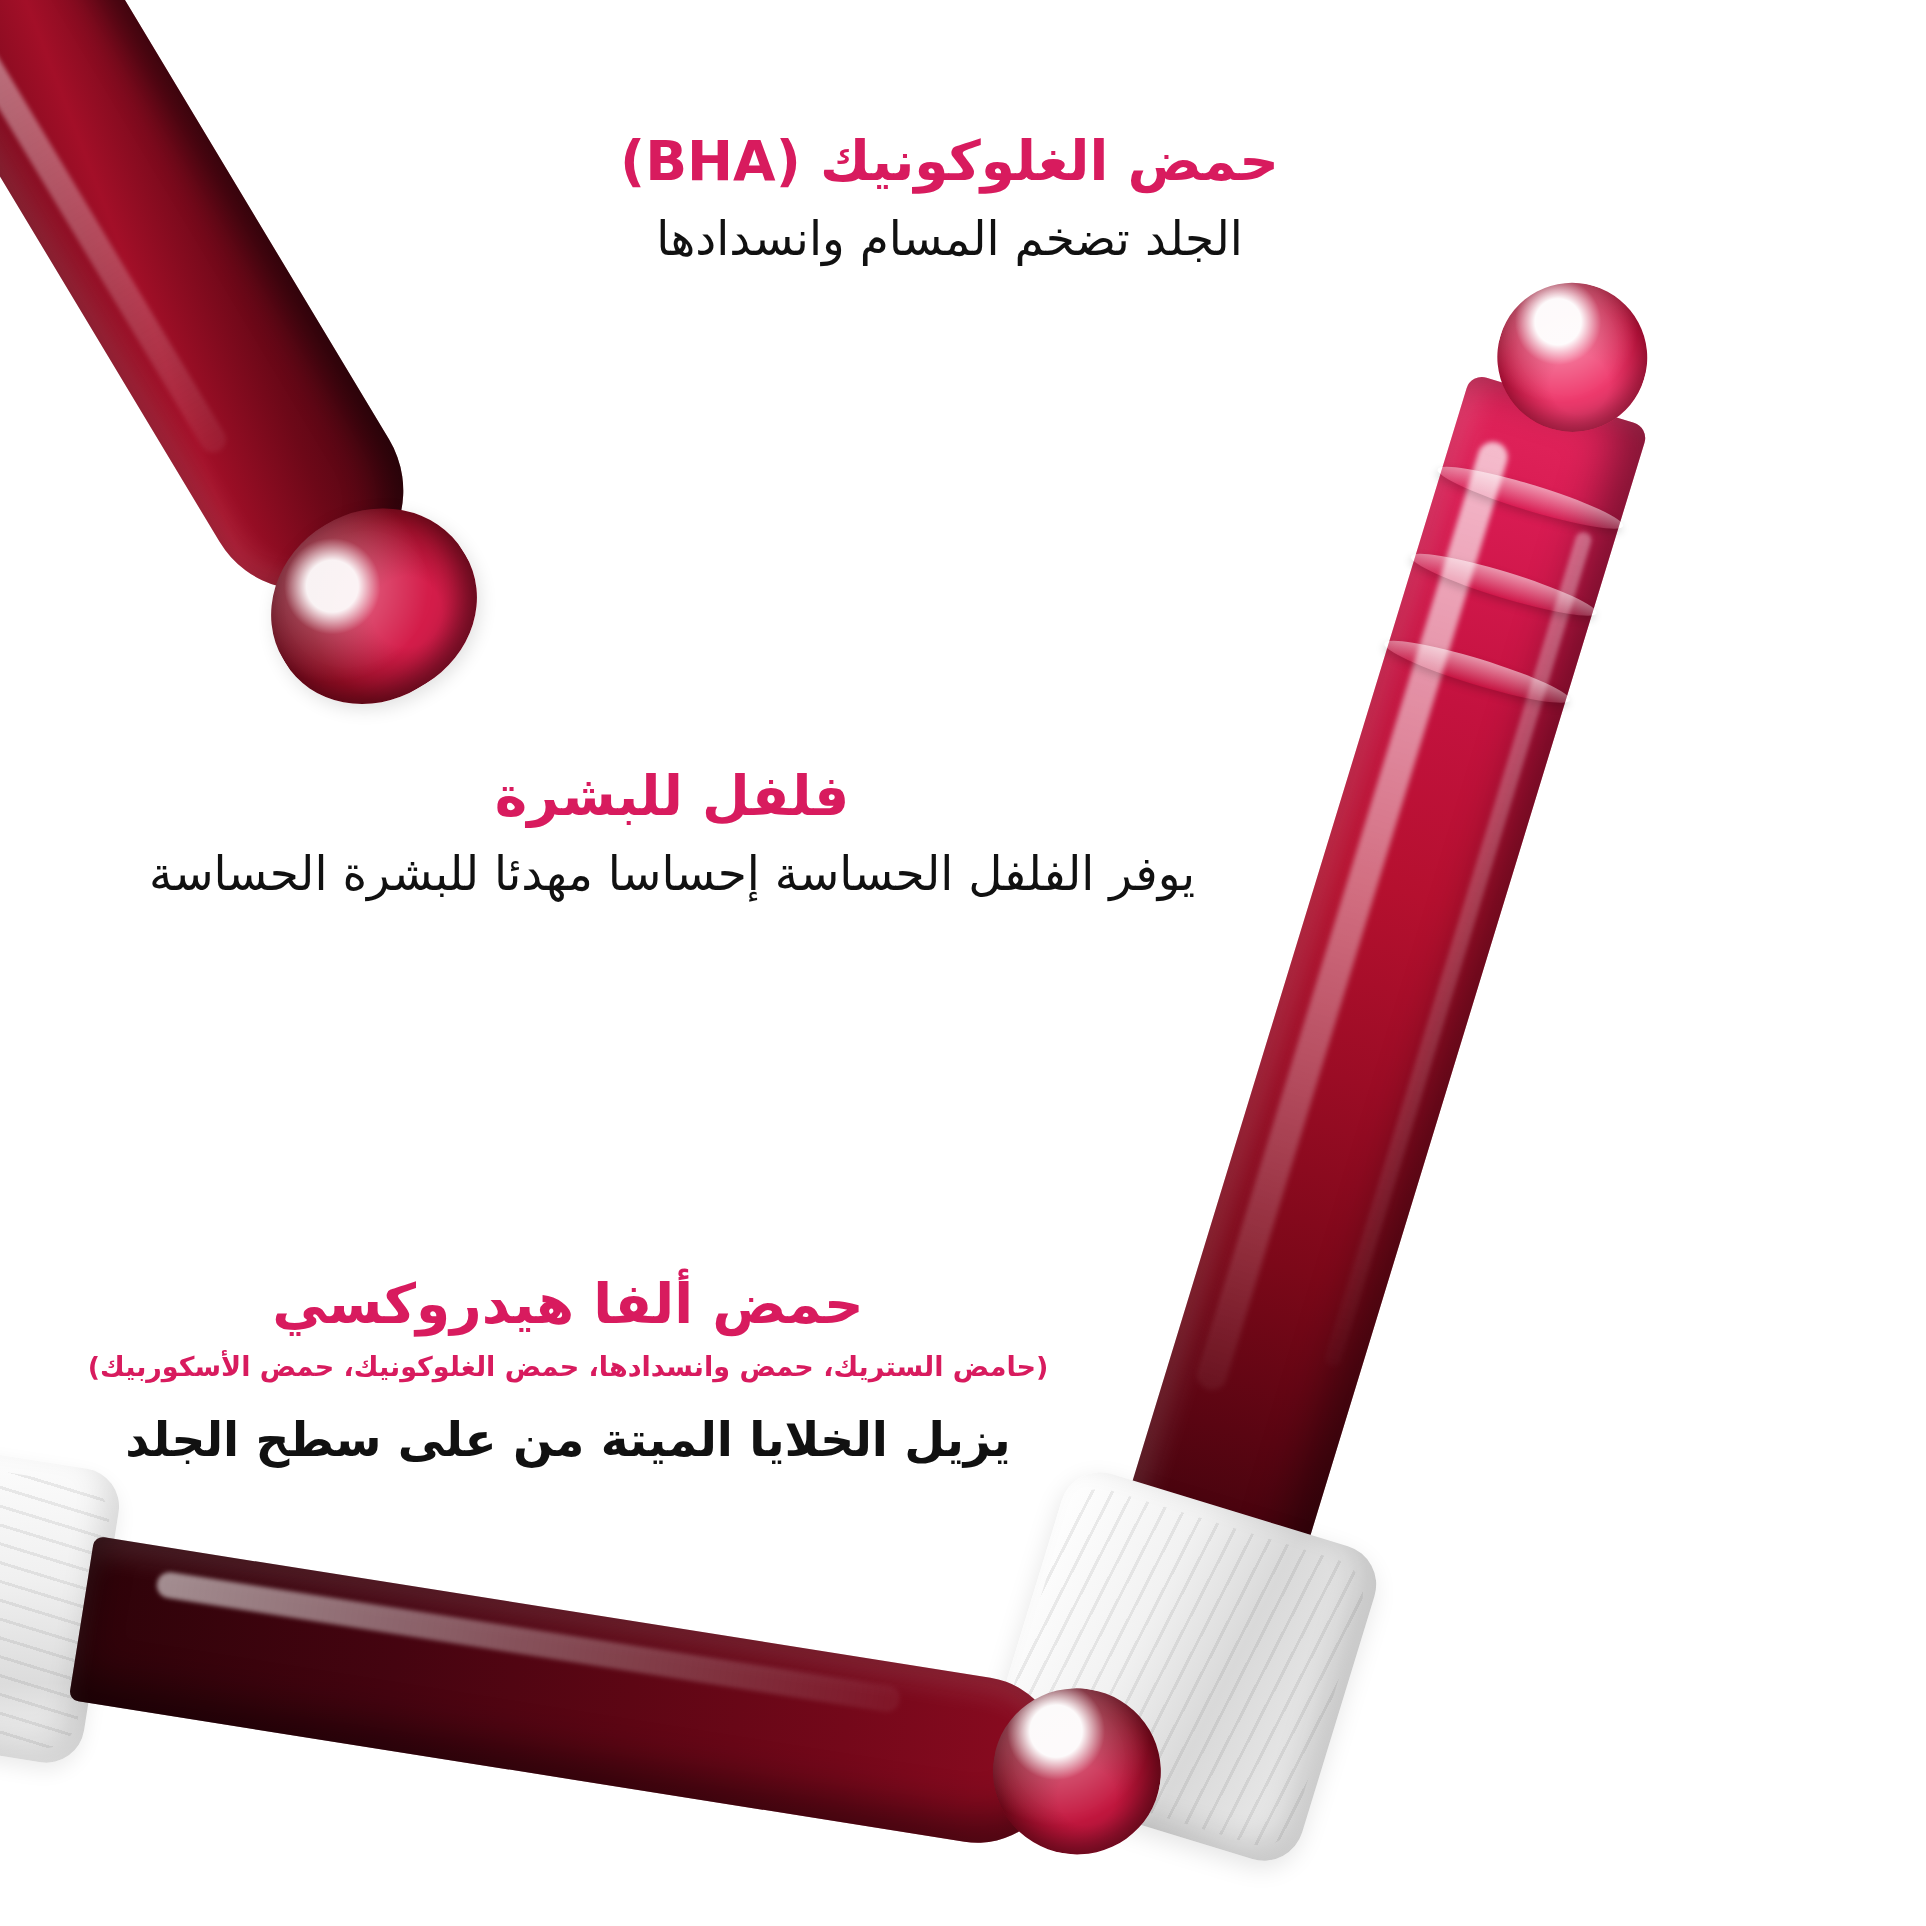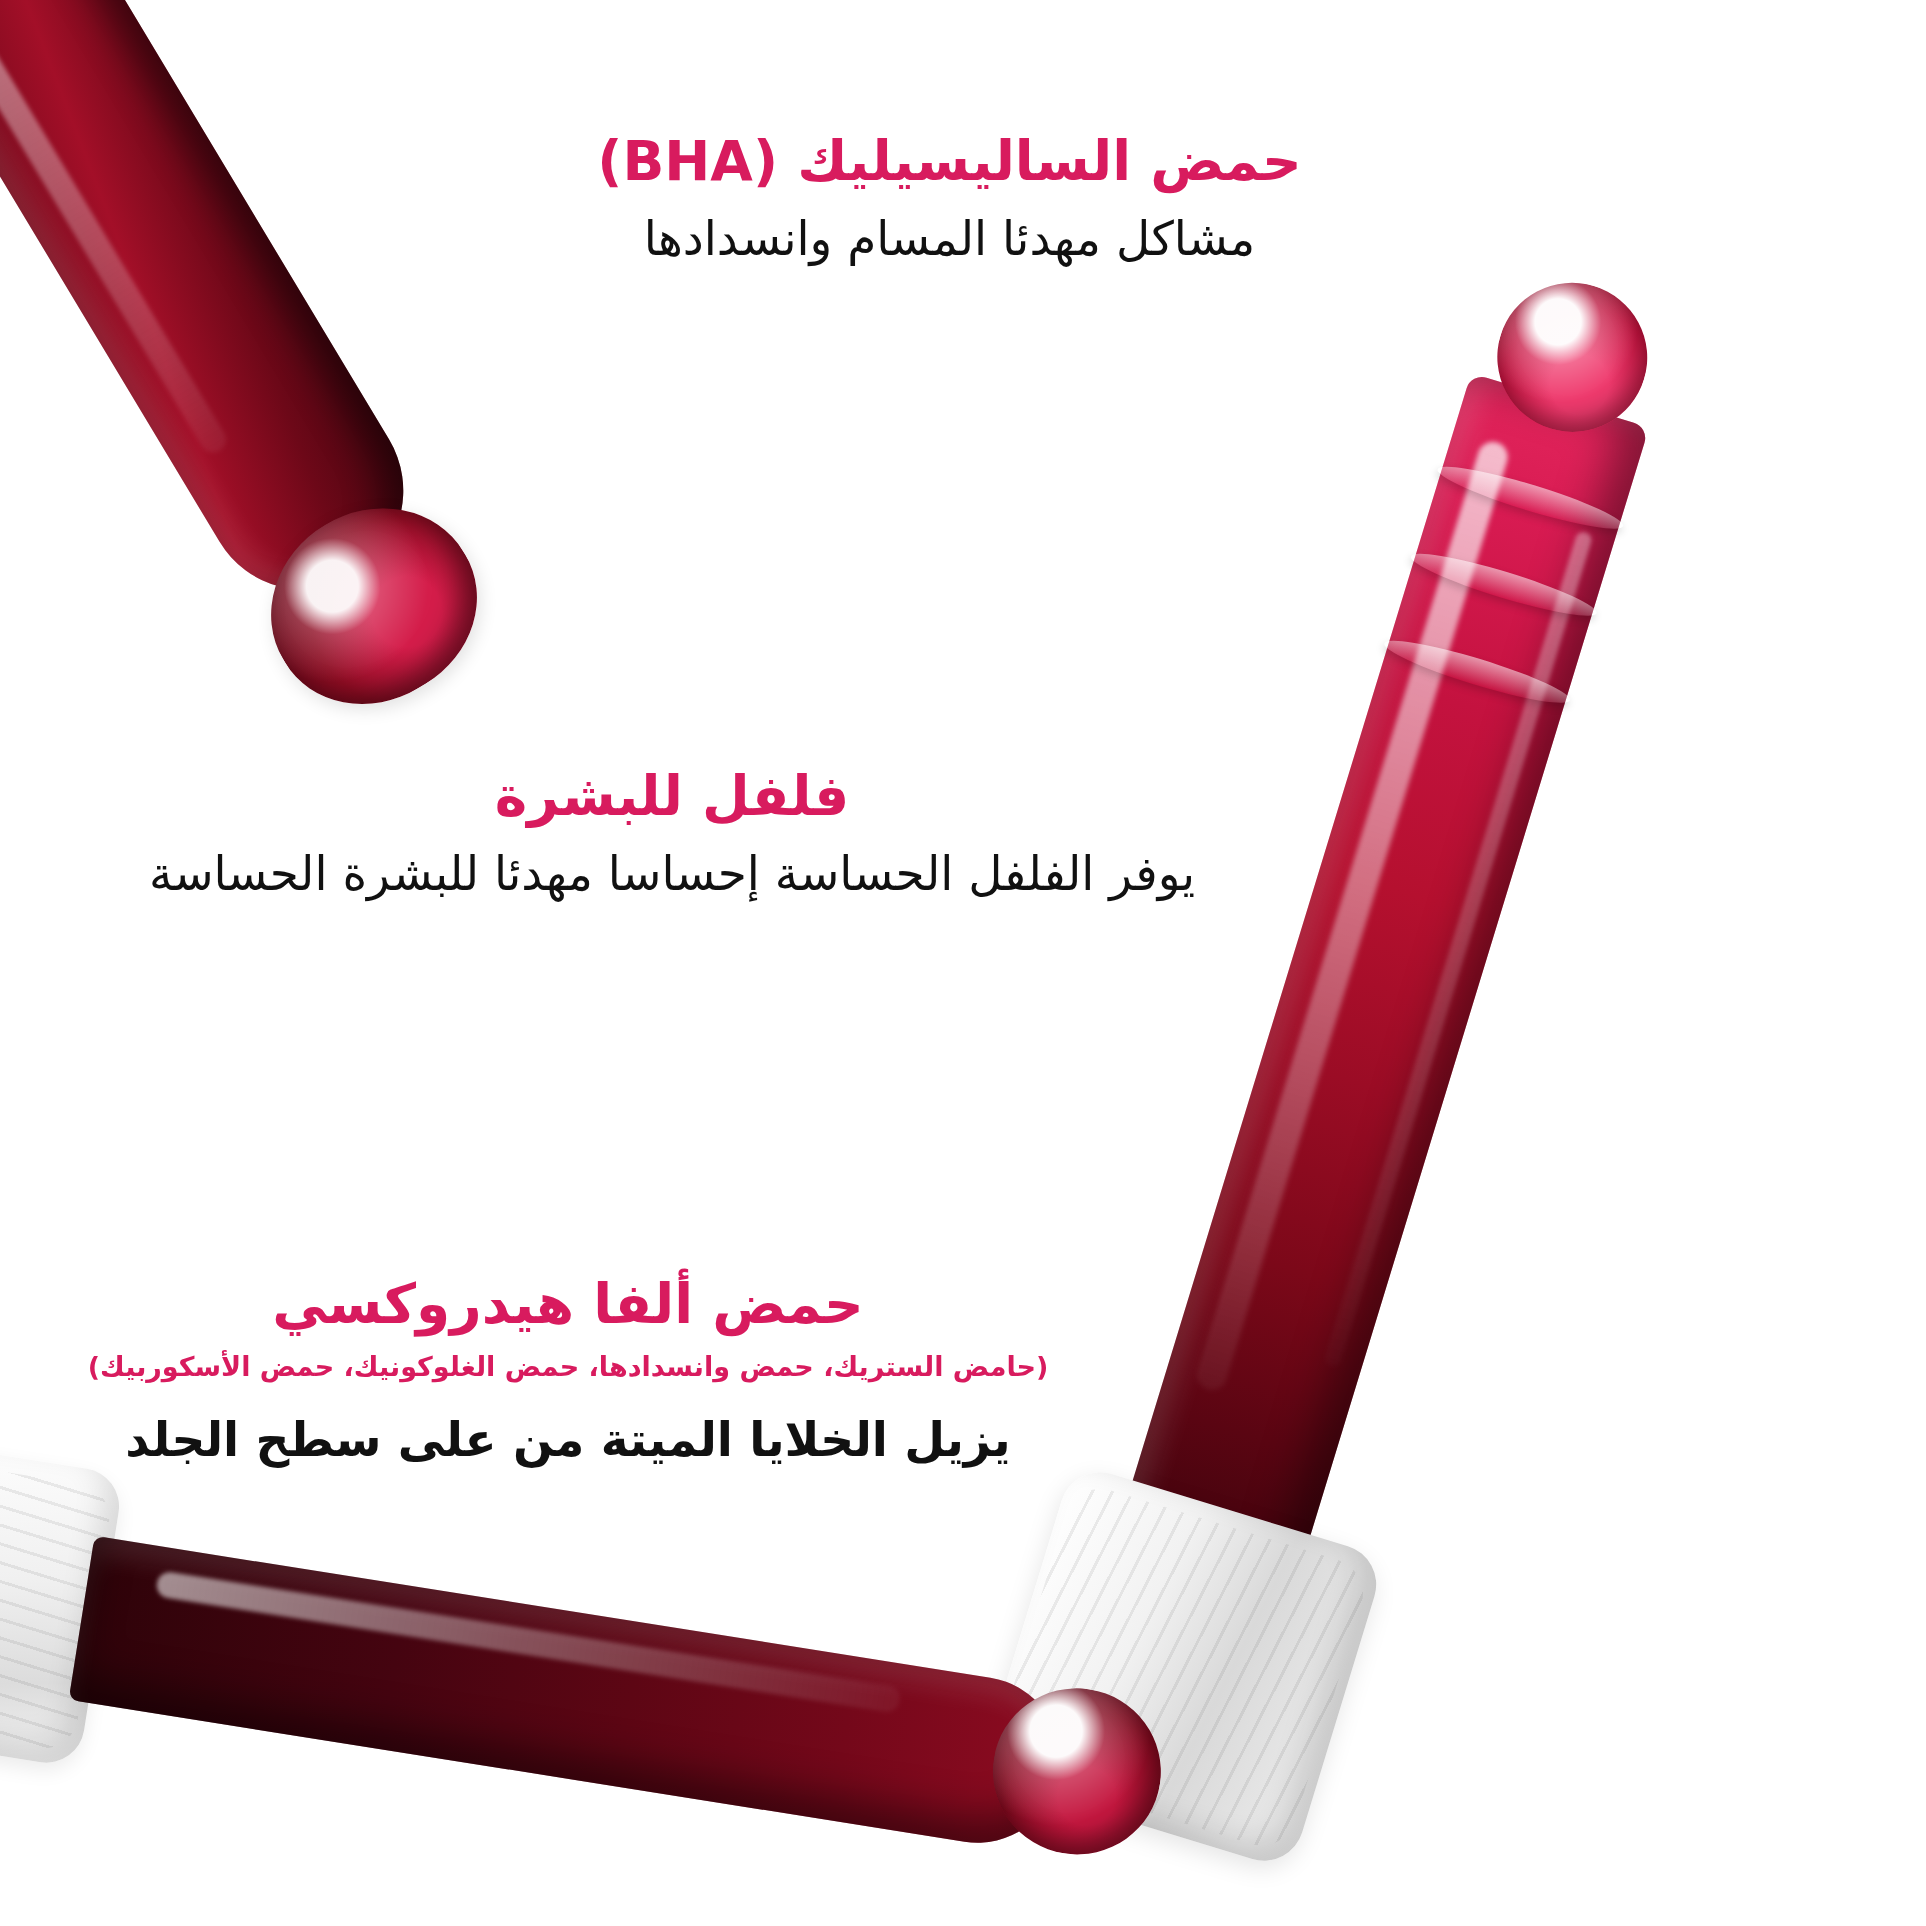--- a/index.html
+++ b/index.html
@@ -293,22 +293,22 @@
   </div>
 
   <div class="dropper dropper-bottom">
     <div class="cap"></div>
     <div class="cap-ribs"></div>
     <div class="shaft"></div>
     <div class="bulb"></div>
   </div>
 
   <div class="block" id="block-bha">
-    <h2 class="title">حمض الساليسيليك (BHA)</h2>
-    <p class="desc">مشاكل مهدئا المسام وانسدادها</p>
+    <h2 class="title">حمض الغلوكونيك (BHA)</h2>
+    <p class="desc">الجلد تضخم المسام وانسدادها</p>
   </div>
 
   <div class="block" id="block-pepper">
     <h2 class="title">فلفل للبشرة</h2>
     <p class="desc">يوفر الفلفل الحساسة إحساسا مهدئا للبشرة الحساسة</p>
   </div>
 
   <div class="block" id="block-aha">
     <h2 class="title">حمض ألفا هيدروكسي</h2>
     <p class="subnote">(حامض الستريك، حمض وانسدادها، حمض الغلوكونيك، حمض الأسكوربيك)</p>

